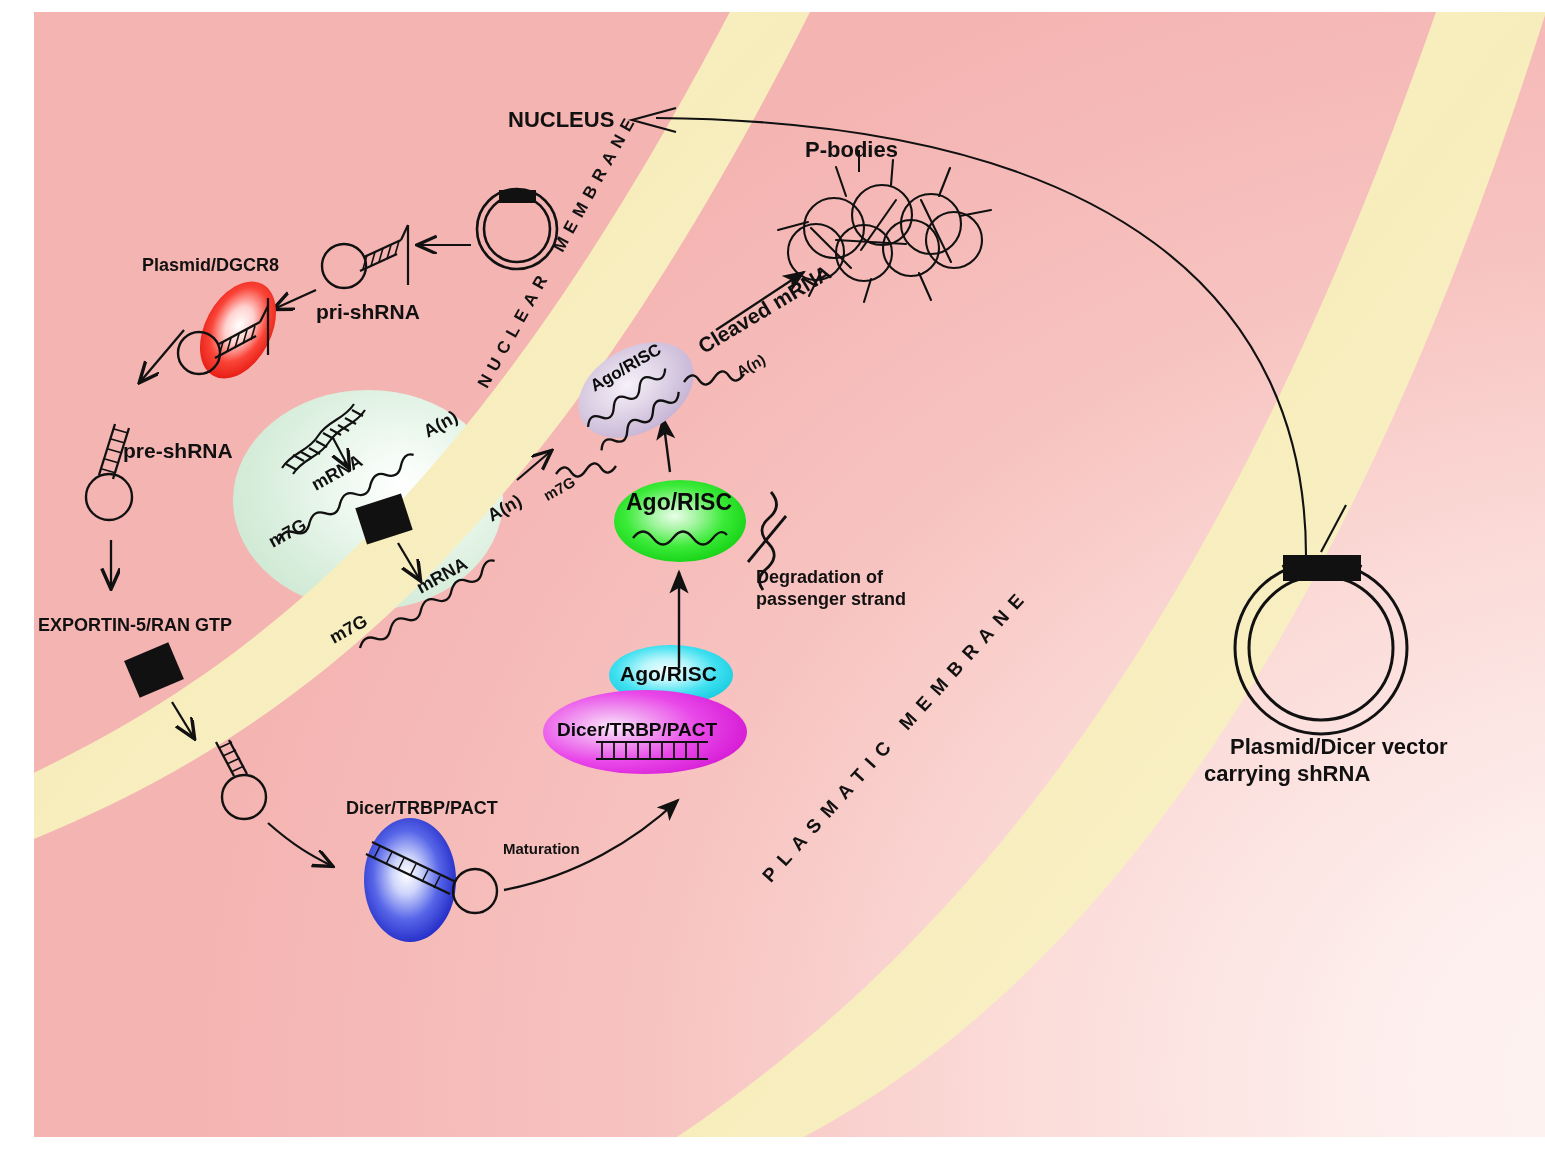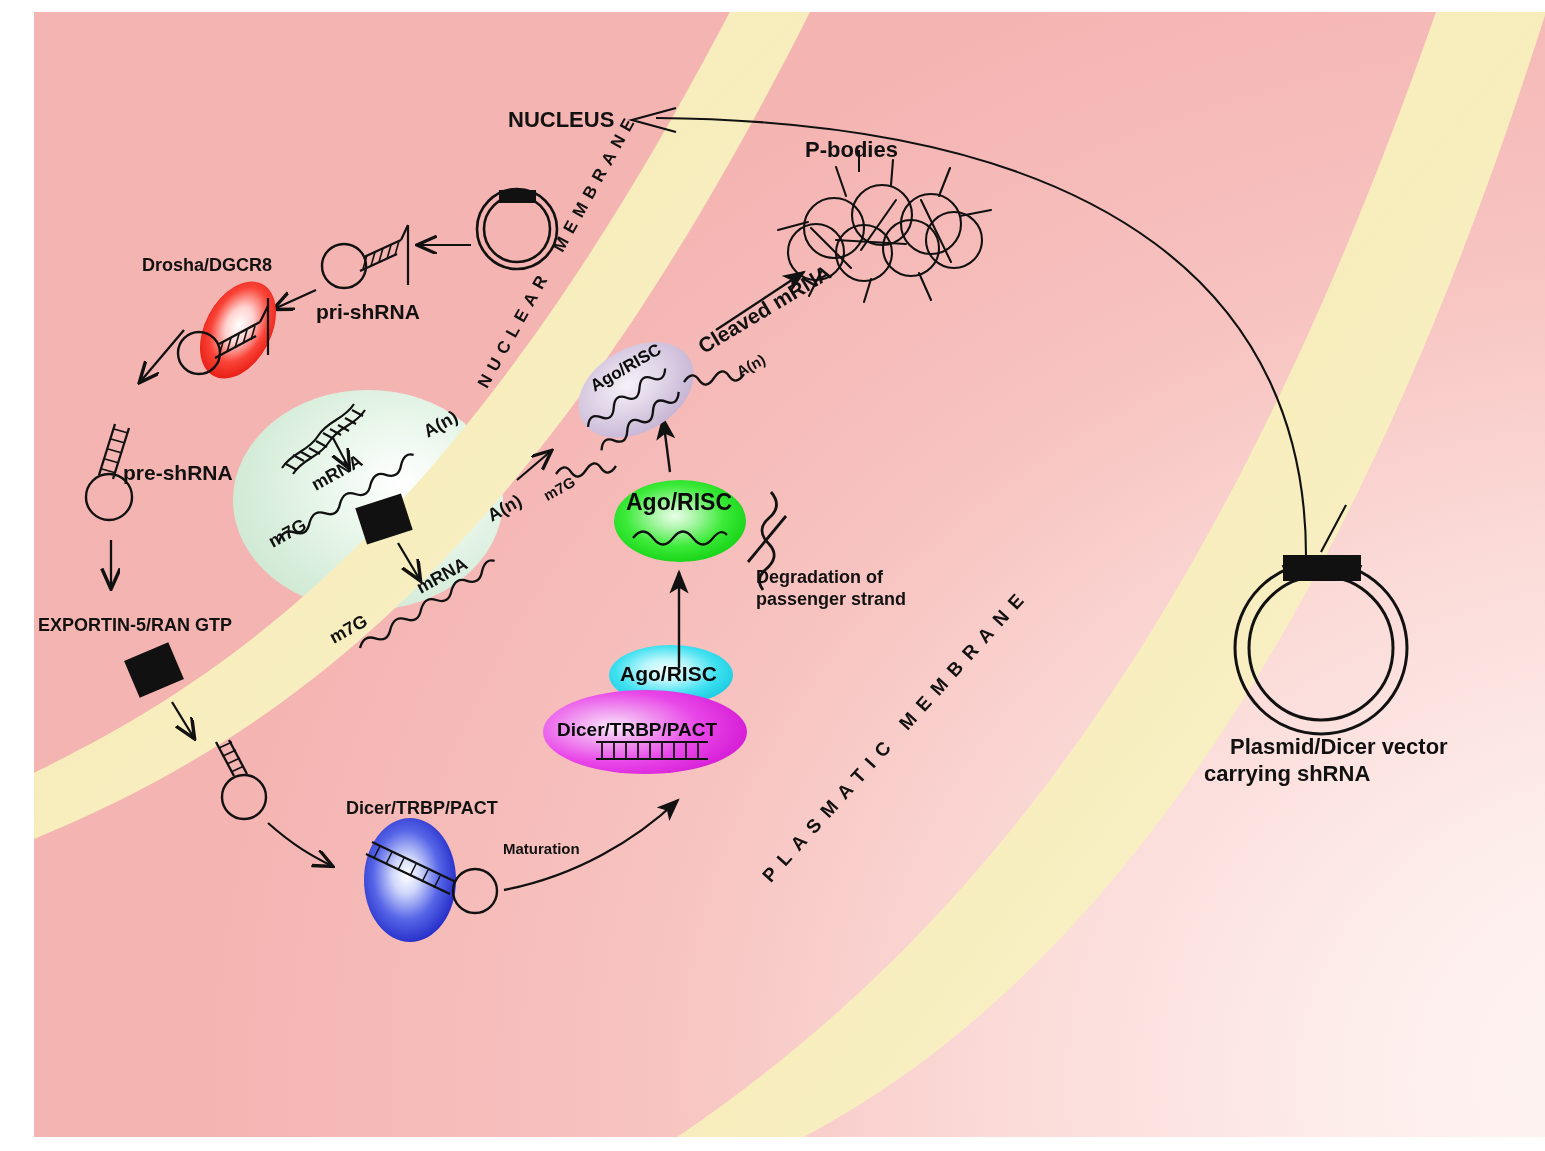--- a/index.html
+++ b/index.html
@@ -331,25 +331,25 @@
 
     </g>
   </svg>
 
   <div class="lbl xbig" style="left:492px; top:108px;">NUCLEUS</div>
 
   <div class="memlabel" style="left:458px; top:382px; transform:rotate(-61deg); transform-origin:left top;">NUCLEAR  MEMBRANE</div>
 
   <div class="memlabel" style="left:742px; top:872px; transform:rotate(-48deg); transform-origin:left top; letter-spacing:9px; font-size:19px;">PLASMATIC MEMBRANE</div>
 
-  <div class="lbl med" style="left:126px; top:255px;">Drosha/DGCR8</div>
+  <div class="lbl med" style="left:126px; top:255px;">Plasmid/DGCR8</div>
 
   <div class="lbl big" style="left:300px; top:300px;">pri-shRNA</div>
 
-  <div class="lbl big" style="left:107px; top:461px;">pre-shRNA</div>
+  <div class="lbl big" style="left:107px; top:439px;">pre-shRNA</div>
 
   <div class="lbl med" style="left:22px; top:615px;">EXPORTIN-5/RAN GTP</div>
 
   <div class="lbl med" style="left:330px; top:798px;">Dicer/TRBP/PACT</div>
 
   <div class="lbl small" style="left:487px; top:841px;">Maturation</div>
 
   <div class="ovaltext" style="left:541px; top:719px; font-size:19px;">Dicer/TRBP/PACT</div>
 
   <div class="ovaltext" style="left:604px; top:662px; font-size:21px;">Ago/RISC</div>

